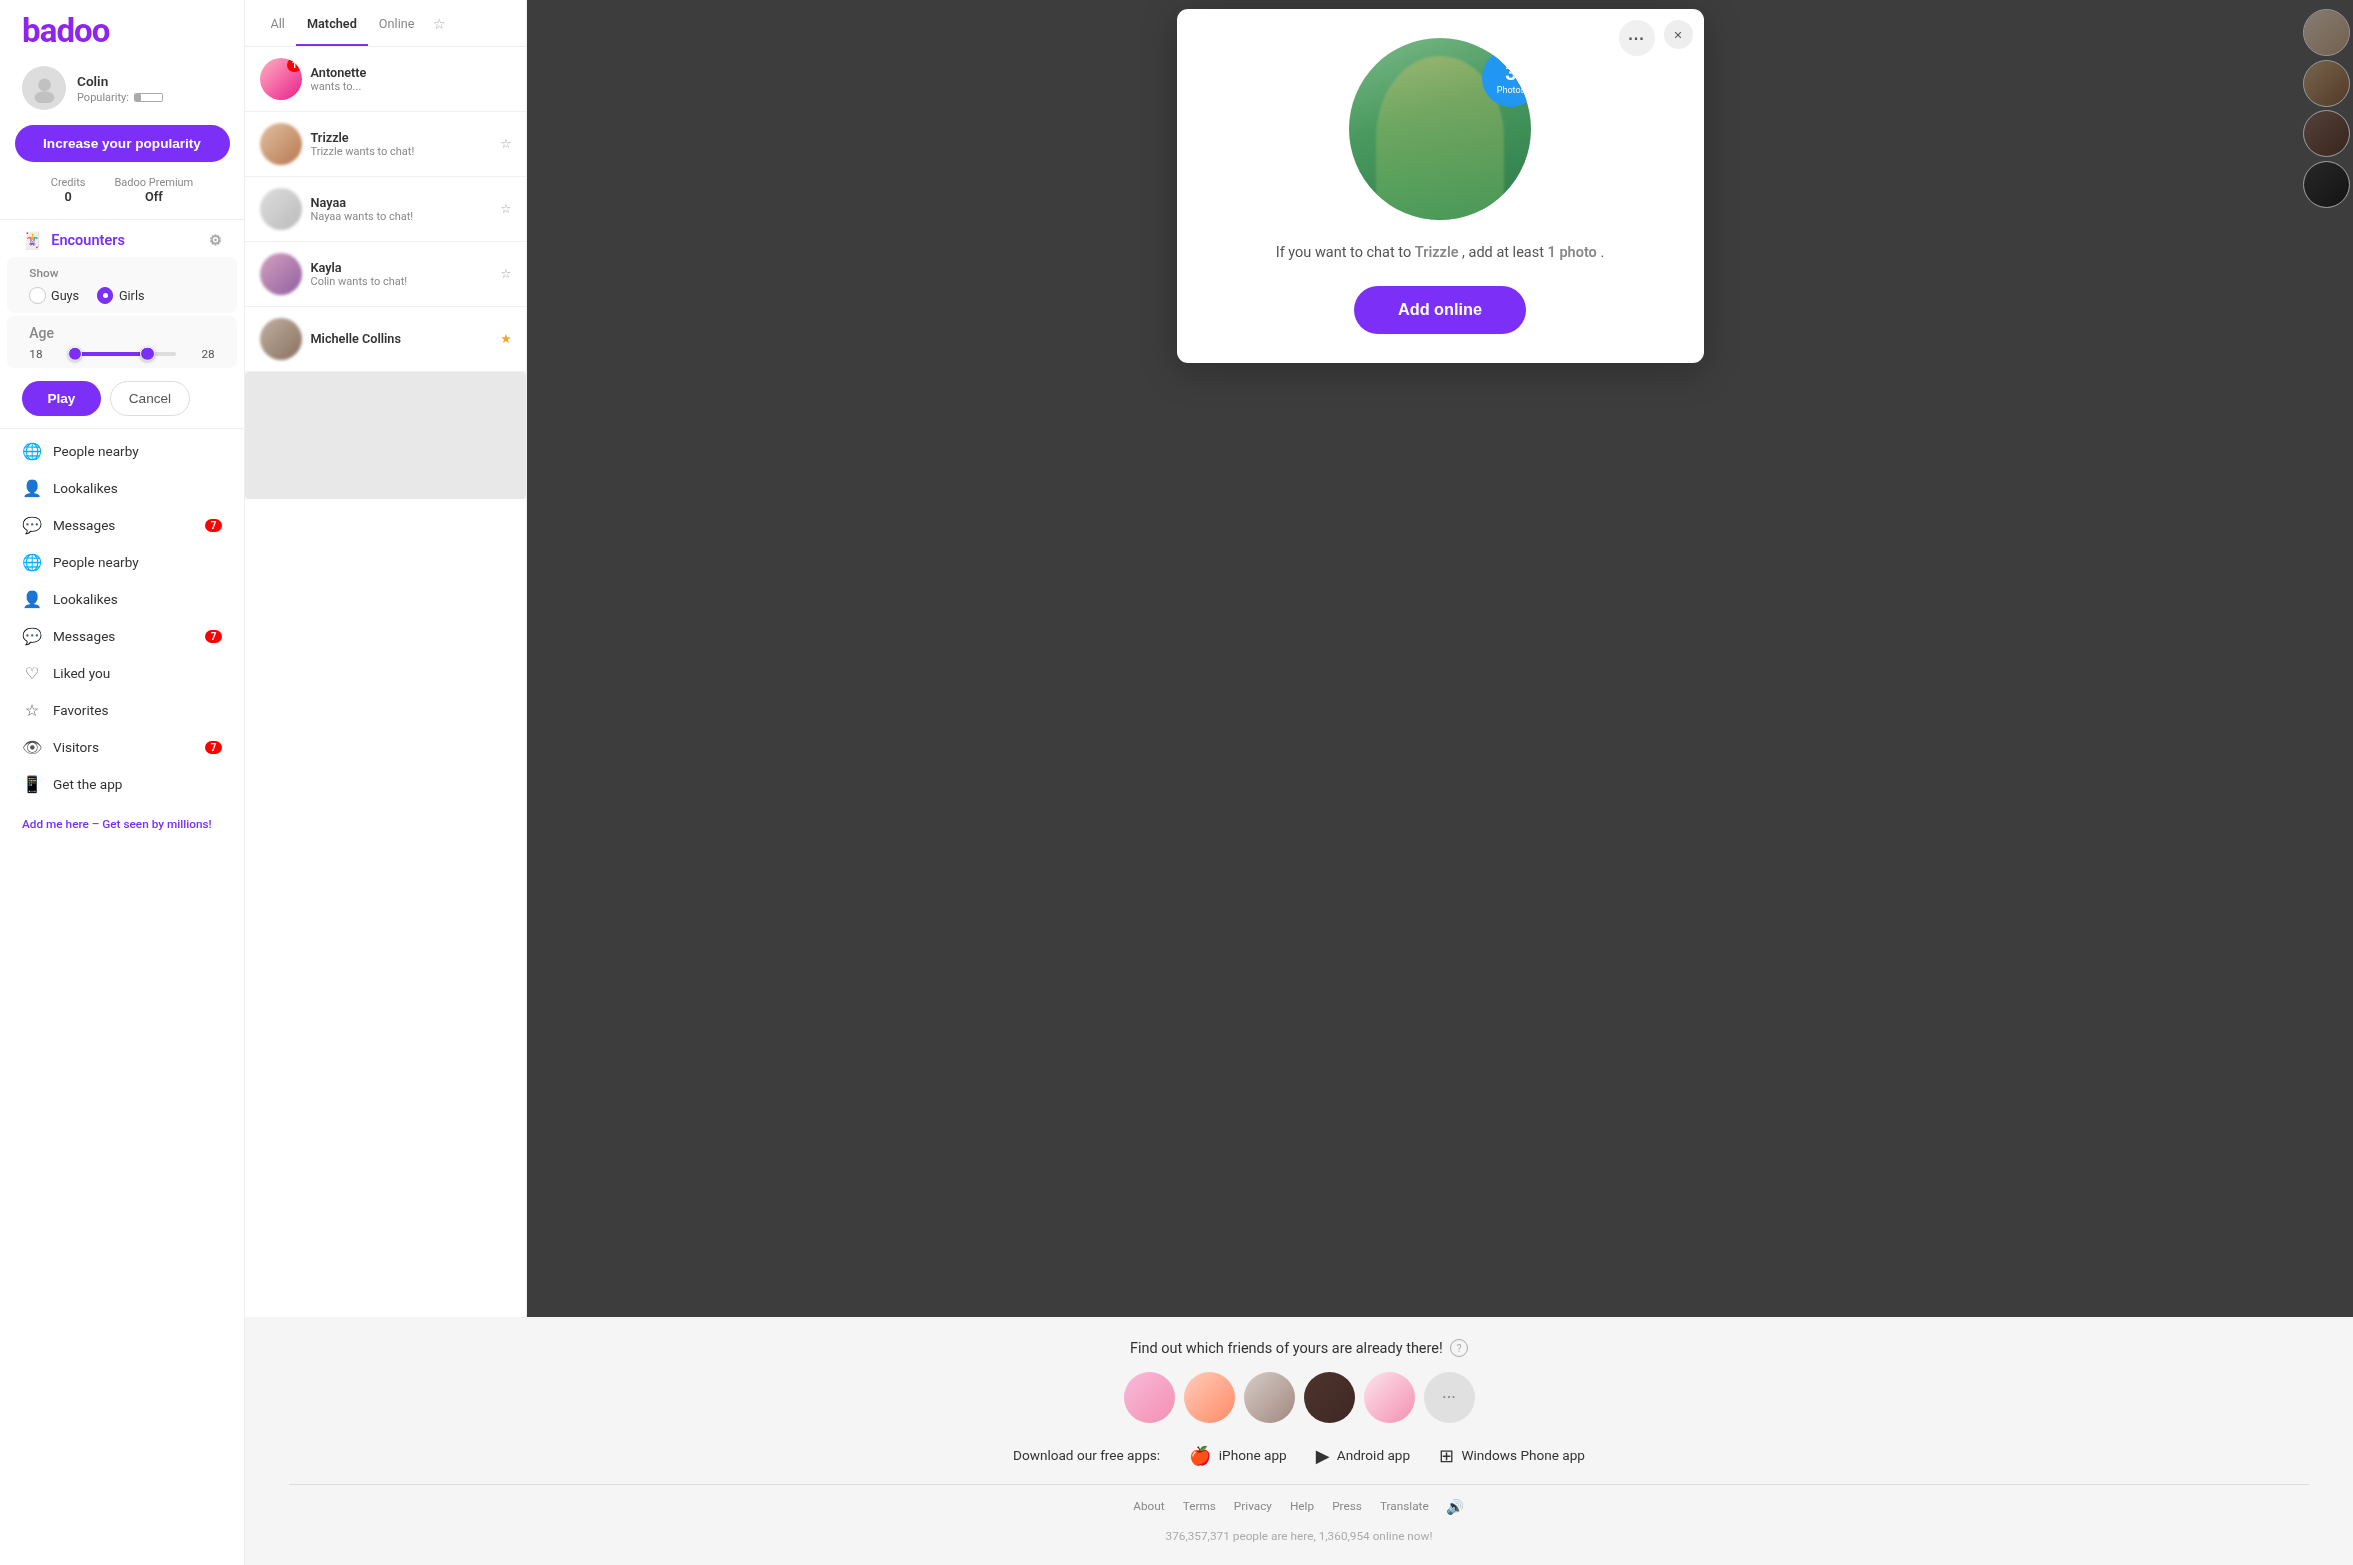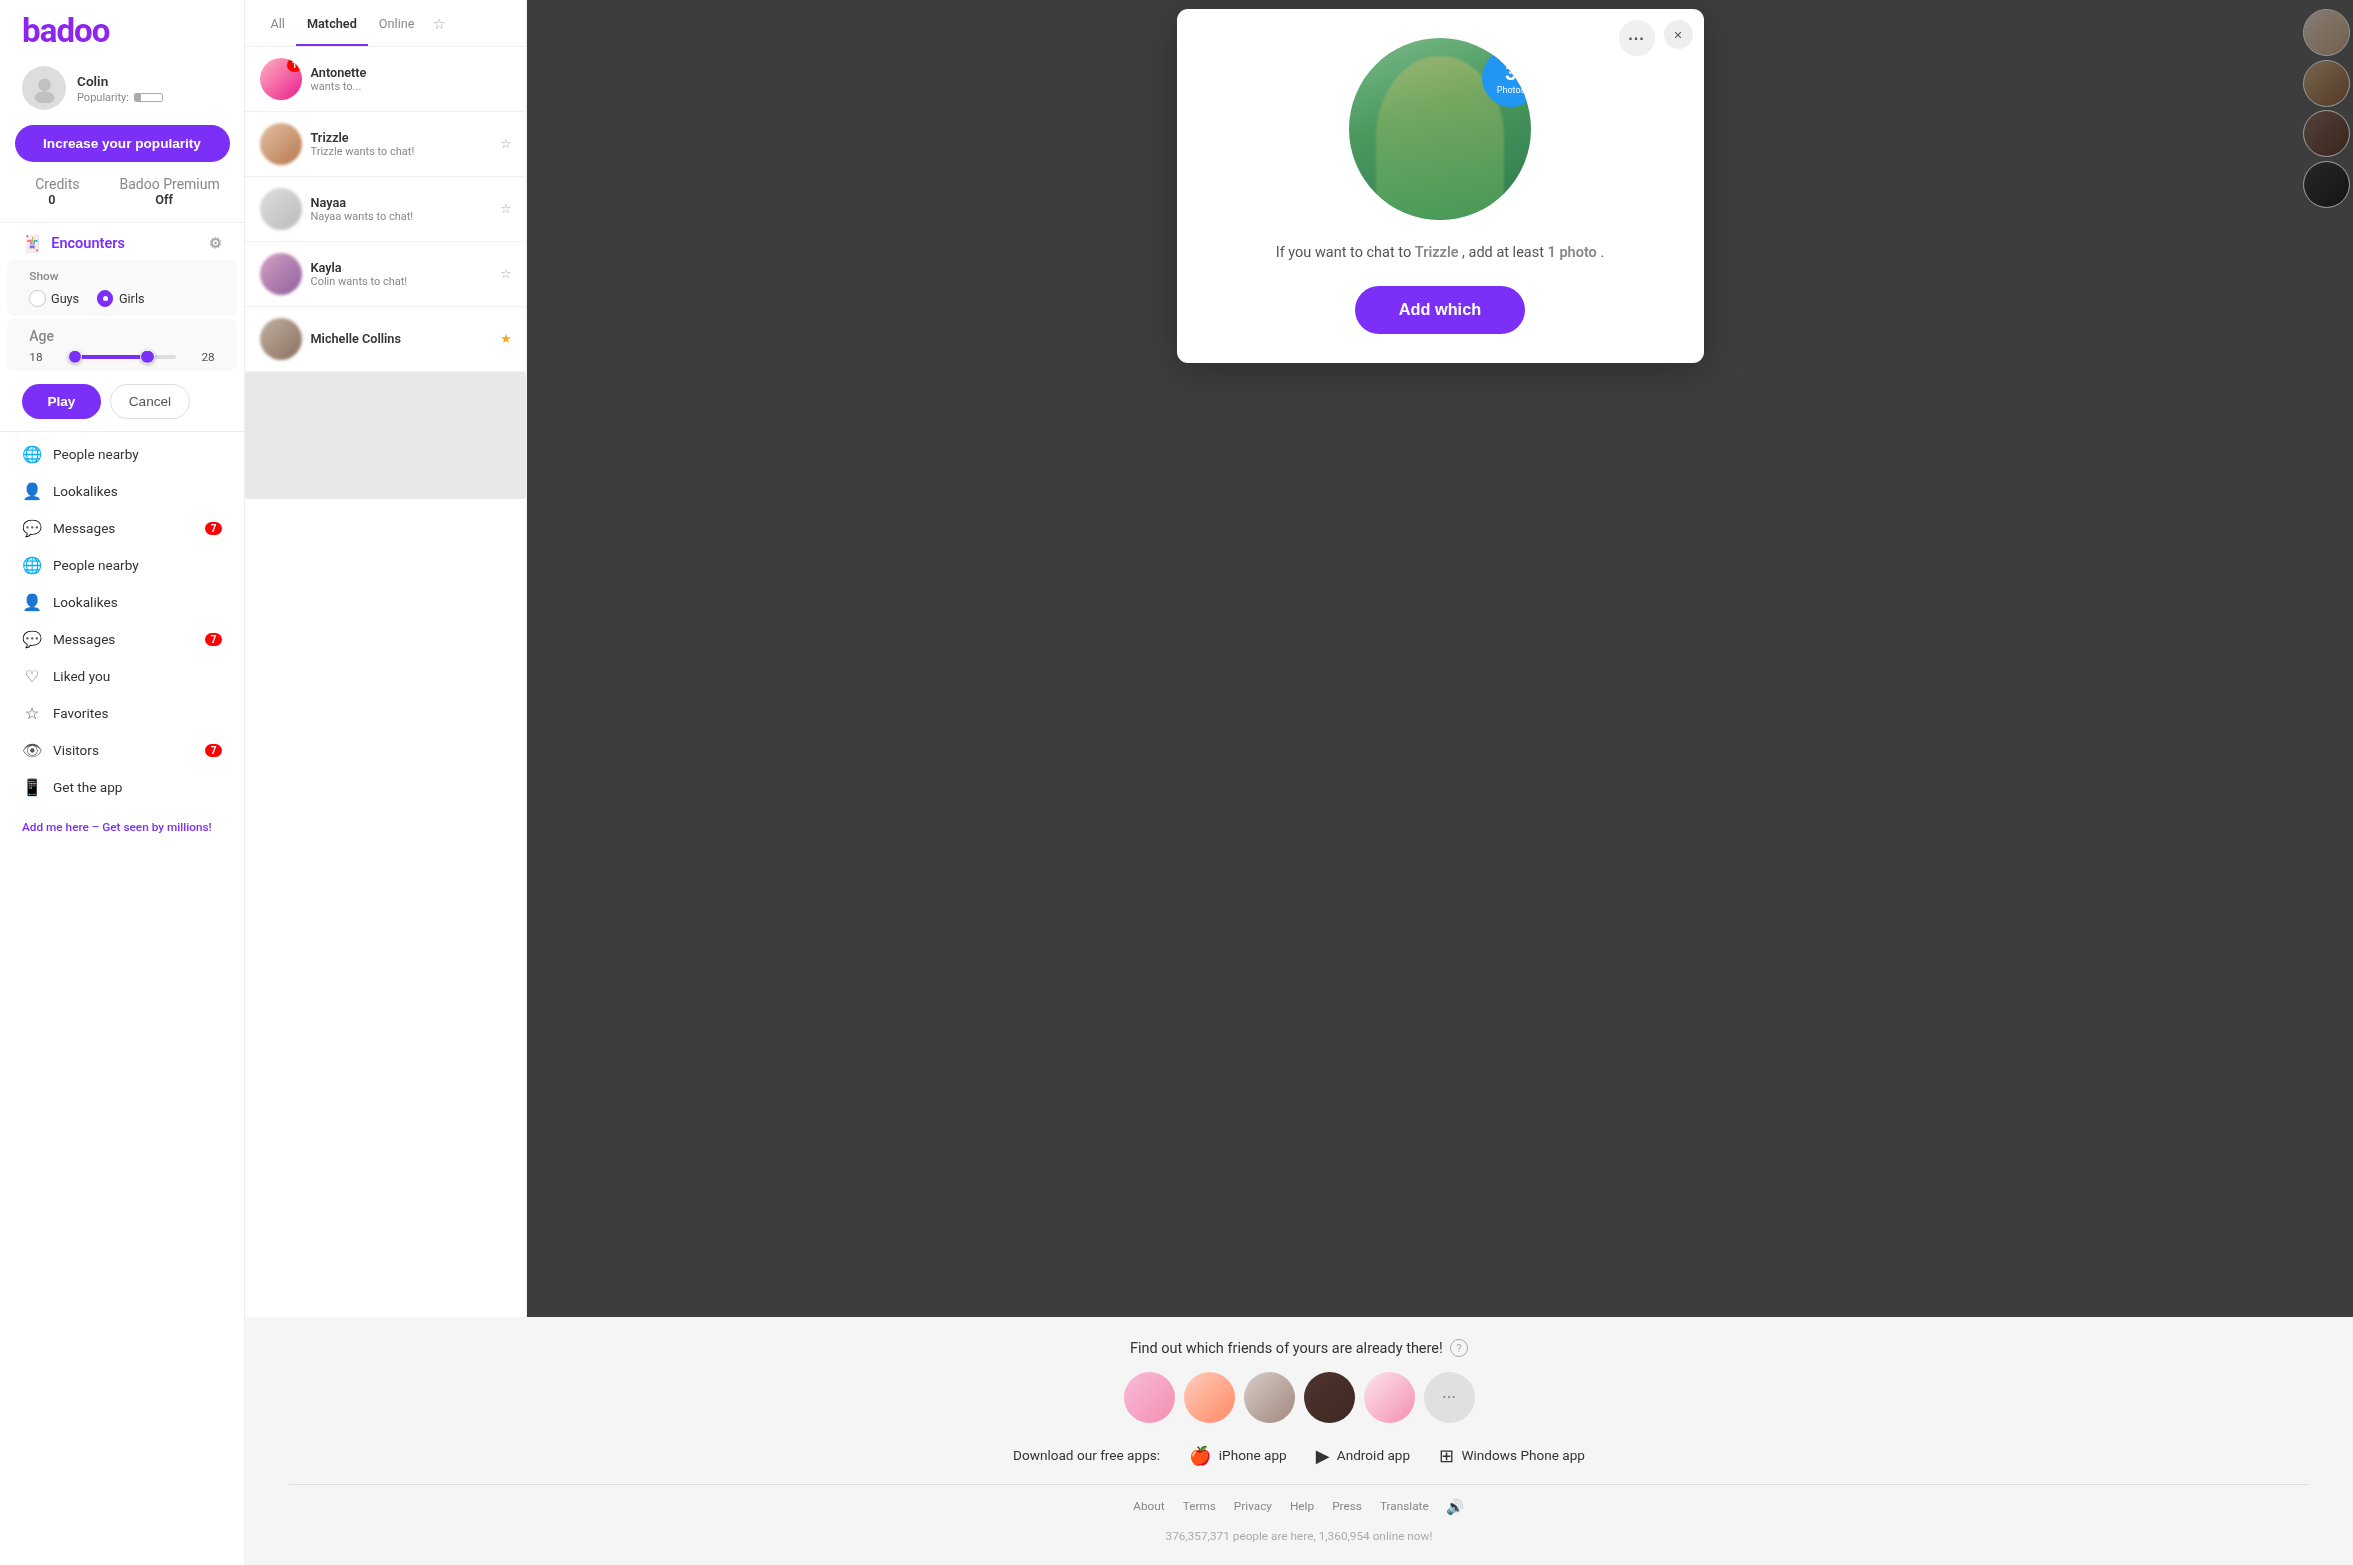--- a/index.html
+++ b/index.html
@@ -80,21 +80,21 @@
       cursor: pointer;
       width: calc(100% - 29px);
     }
     .sidebar-stats {
       display: flex;
       justify-content: center;
       gap: 29px;
       padding: 3.6px 22px 11px;
     }
     .stat-item { text-align: center; }
-    .stat-label { font-size: 14px; color: #888; margin-left: 11px; }
+    .stat-label { font-size: 11px; color: #888; }
     .stat-value { font-size: 12.7px; font-weight: 600; color: #333; }
     .sidebar-divider { height: 0.9px; background: #eee; margin: 3.6px 0; }
     .sidebar-encounters {
       display: flex;
       align-items: center;
       justify-content: space-between;
       padding: 7.3px 22px;
       color: #7b2ff7;
       font-weight: 600;
       font-size: 14.5px;
@@ -576,21 +576,21 @@
             </div>
             
             <div class="modal-desc">
               <span>If you want to chat to</span>
               <span> </span>
               <strong>Trizzle</strong>
               <span>, add at least</span>
               <strong>1 photo</strong>
               <span>.</span>
             </div>
-            <button class="modal-add-btn">Add which</button>
+            <button class="modal-add-btn">Add online</button>
           </div>
         </div>
       </div>
     </div>
 
     <div class="footer-section">
       <div class="friends-title">
         <span>Find out which friends of yours are already there!</span>
         <div class="help-icon">?</div>
       </div>

